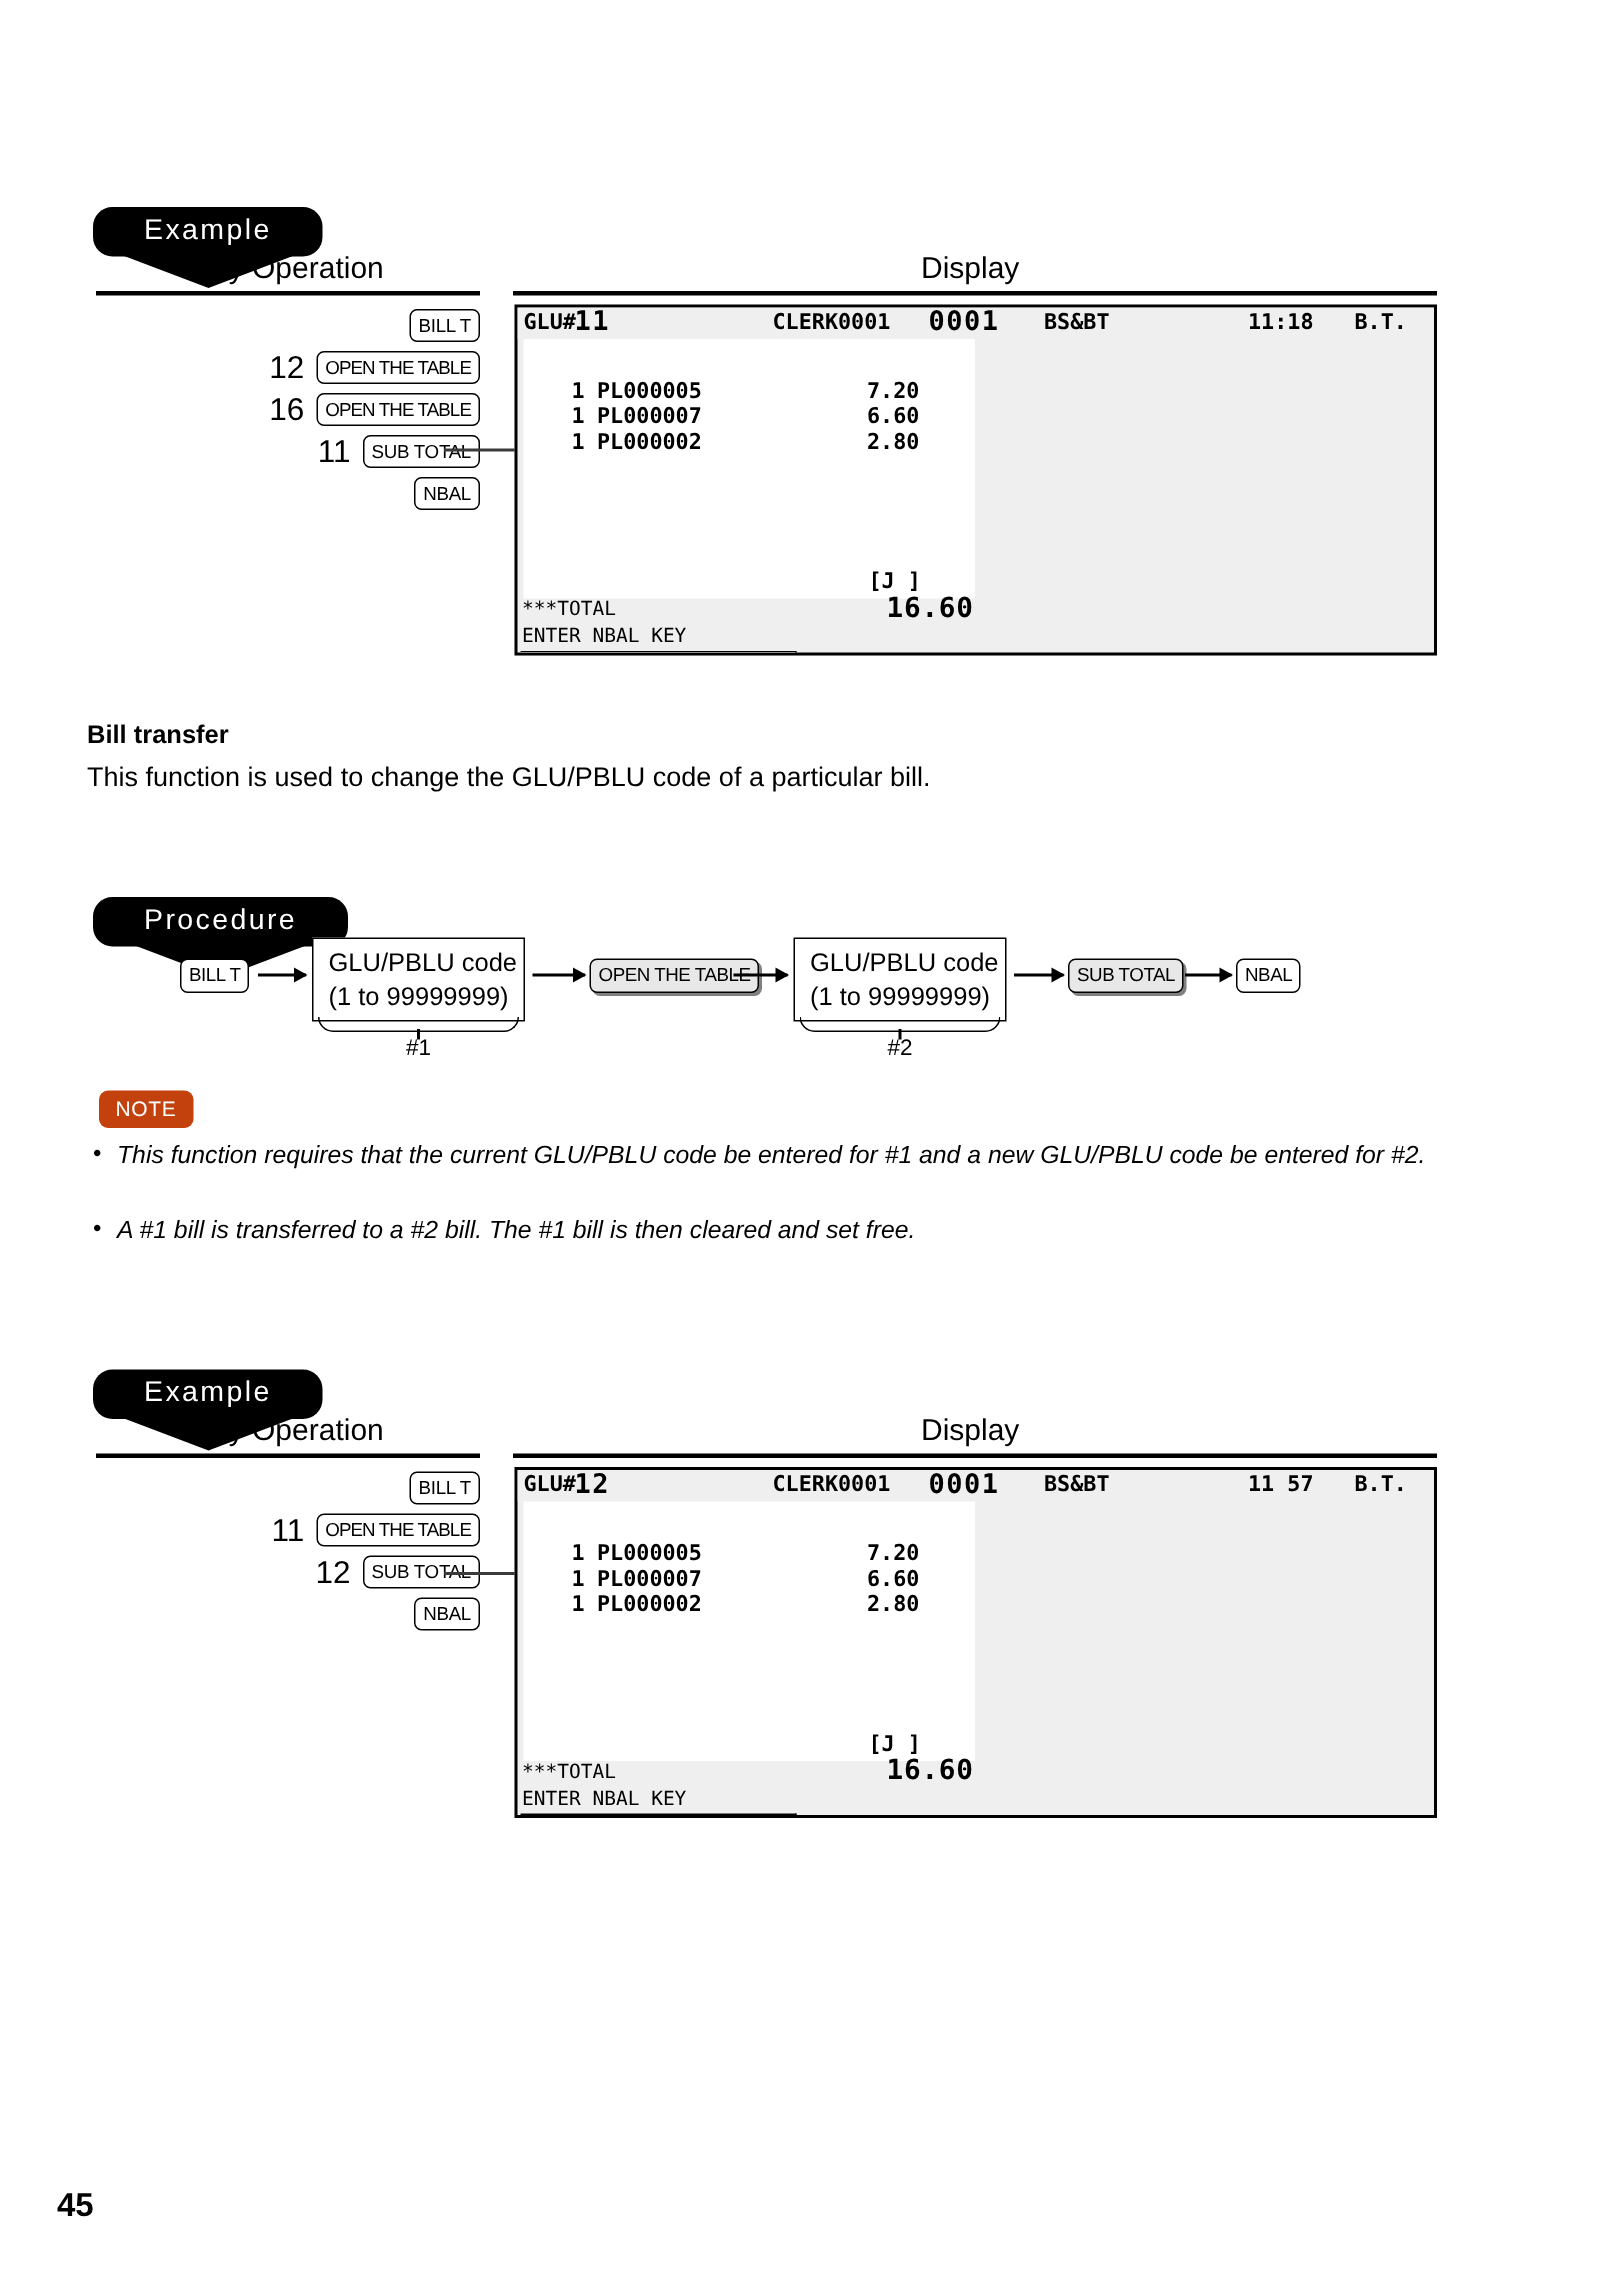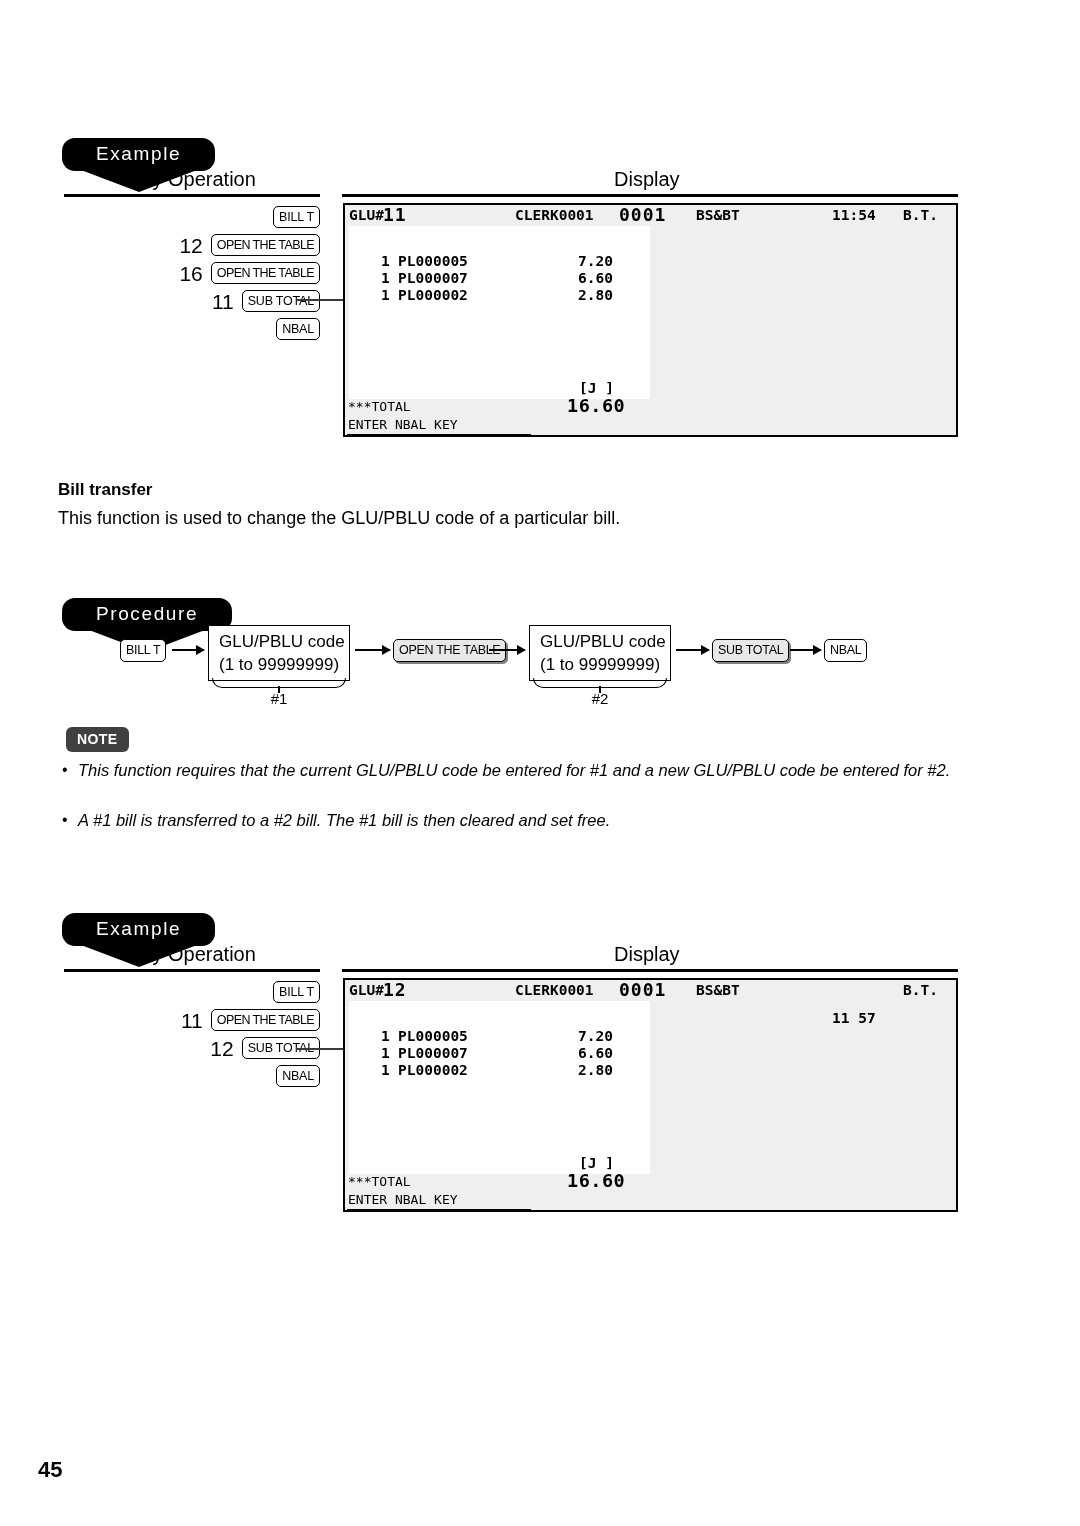--- a/index.html
+++ b/index.html
@@ -128,20 +128,21 @@
     font-weight: normal;
     white-space: pre;
     line-height: 18px;
   }
   .lcd-amount-big {
     position: absolute;
     font-size: 18.5px;
     font-weight: bold;
     letter-spacing: 0.5px;
     line-height: 18px;
+    margin-left: 24px;
   }
   .lcd-statusbar {
     position: absolute;
     background: #ffffff;
     border-top: 1.5px solid #000000;
     border-right: 1.5px solid #000000;
   }
   .lcd-status-text {
     position: absolute;
     font-size: 14.5px;
@@ -157,24 +158,24 @@
     font-weight: bold;
   }
   .p-text {
     position: absolute;
     font-size: 18px;
   }
 
   
   .note-badge {
     position: absolute;
-    background: #404040;
+    background: #c2410c;
     color: #ffffff;
     font-size: 14px;
-    font-weight: bold;
+    font-weight: normal;
     border-radius: 6px;
     padding: 4px 11px 5px 11px;
     letter-spacing: 0.4px;
   }
   .note-item {
     position: absolute;
     font-size: 16.5px;
     font-style: italic;
     line-height: 25px;
   }
@@ -292,21 +293,21 @@
 
 <div class="leader" style="left:296px; top:299px; width:86px;"></div>
 
 <div class="lcd" style="left:343px; top:203px; width:615px; height:234px;">
   <div class="lcd-header">
     <span style="left:4px;">GLU#</span>
     <span class="lcd-big" style="left:38px; top:-1px;">11</span>
     <span style="left:170px;">CLERK0001</span>
     <span class="lcd-big" style="left:274px; top:-1px;">0001</span>
     <span style="left:351px;">BS&amp;BT</span>
-    <span style="left:487px;">11:54</span>
+    <span style="left:487px;">11:18</span>
     <span style="left:558px;">B.T.</span>
   </div>
 
   <div class="lcd-body">
     <div class="lcd-white" style="left:4px; top:0px; width:301px; height:173px;"></div>
 
     <div class="lcd-line" style="left:36px; top:27px;">1</div>
     <div class="lcd-line" style="left:53px; top:27px;">PL000005</div>
     <div class="lcd-line" style="left:233px; top:27px;">7.20</div>
 
@@ -409,21 +410,21 @@
 
 <div class="leader" style="left:296px; top:1048px; width:86px;"></div>
 
 <div class="lcd" style="left:343px; top:978px; width:615px; height:234px;">
   <div class="lcd-header">
     <span style="left:4px;">GLU#</span>
     <span class="lcd-big" style="left:38px; top:-1px;">12</span>
     <span style="left:170px;">CLERK0001</span>
     <span class="lcd-big" style="left:274px; top:-1px;">0001</span>
     <span style="left:351px;">BS&amp;BT</span>
-    <span style="left:487px;margin-top:28px;">11 57</span>
+    <span style="left:487px;">11 57</span>
     <span style="left:558px;">B.T.</span>
   </div>
 
   <div class="lcd-body">
     <div class="lcd-white" style="left:4px; top:0px; width:301px; height:173px;"></div>
 
     <div class="lcd-line" style="left:36px; top:27px;">1</div>
     <div class="lcd-line" style="left:53px; top:27px;">PL000005</div>
     <div class="lcd-line" style="left:233px; top:27px;">7.20</div>
 

